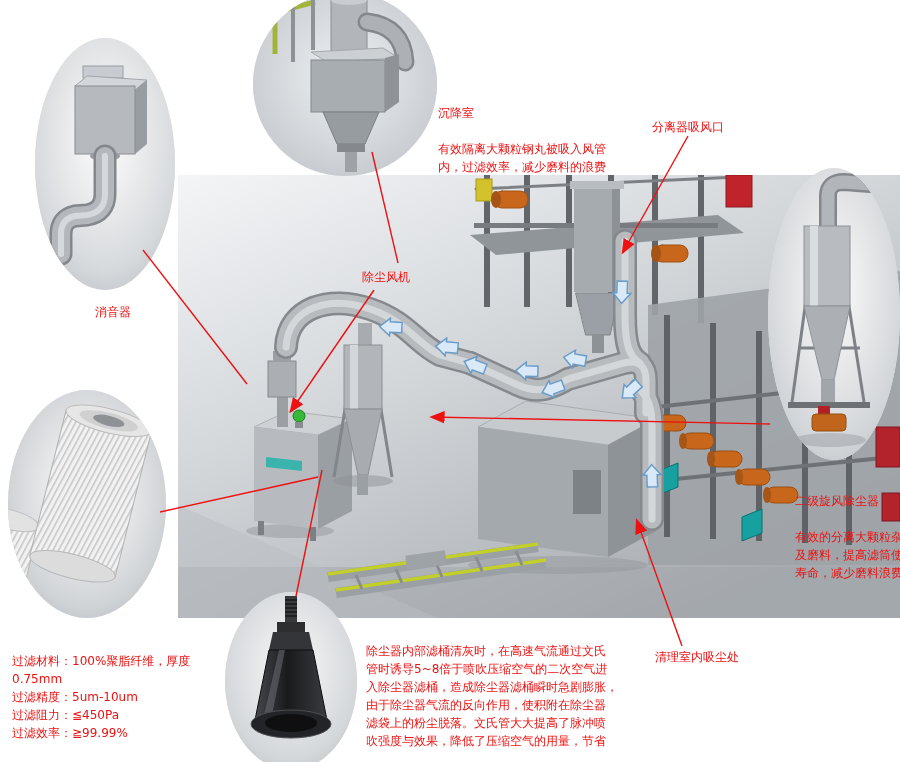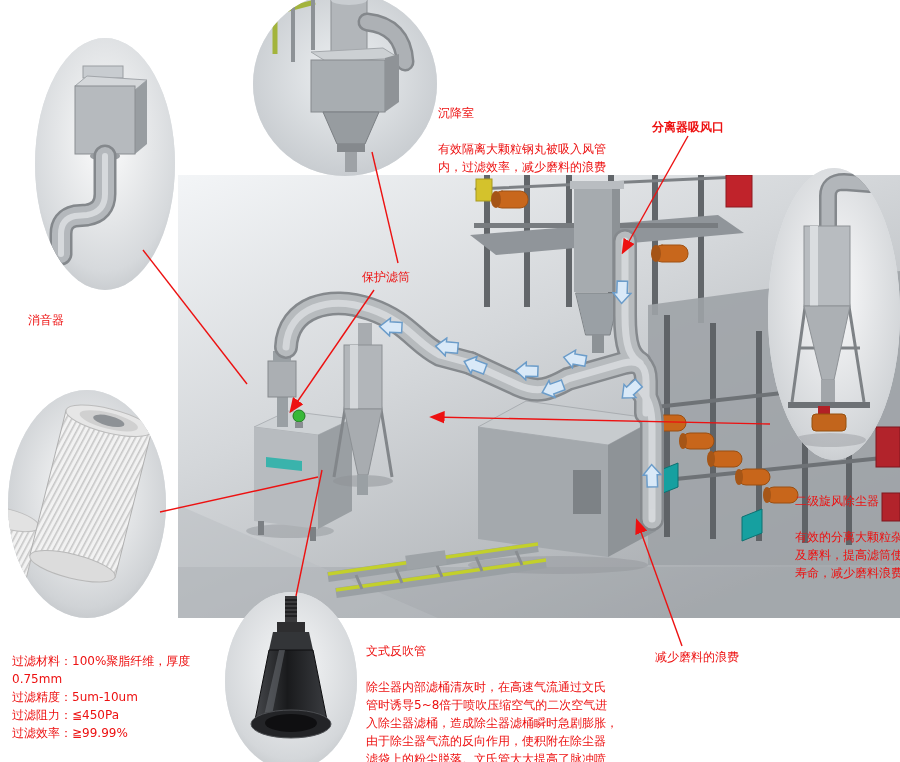--- a/index.html
+++ b/index.html
@@ -318,54 +318,53 @@
       <ellipse cx="66" cy="131" rx="26" ry="9" fill="#0f0f11"></ellipse>
     </svg>
   </div>
 
   <div class="ann" style="left:438px; top:86px; width:240px;">
     <span class="t">沉降室</span>
     <span>有效隔离大颗粒钢丸被吸入风管
 内，过滤效率，减少磨料的浪费</span>
   </div>
 
-  <div class="ann" style="left:652px; top:118px;font-weight:bold;">分离器吸风口</div>
-
-  <div class="ann" style="left:362px; top:268px;">保护滤筒</div>
-
-  <div class="ann" style="left:28px; top:293px; width:170px;">
+  <div class="ann" style="left:652px; top:118px;">分离器吸风口</div>
+
+  <div class="ann" style="left:362px; top:268px;">除尘风机</div>
+
+  <div class="ann" style="left:28px; top:285px; width:170px;text-align:center;">
     <span class="t">消音器</span>
   </div>
 
   <div class="ann" style="left:795px; top:474px; width:127px;">
     <span class="t">二级旋风除尘器</span>
     <span>有效的分离大颗粒杂物
 及磨料，提高滤筒使用
 寿命，减少磨料浪费</span>
   </div>
 
   <div class="ann" style="left:12px; top:634px; width:215px;">
     <span>过滤材料：100%聚脂纤维，厚度
 0.75mm
 过滤精度：5um-10um
 过滤阻力：≦450Pa
 过滤效率：≧99.99%</span>
   </div>
 
   <div class="ann" style="left:366px; top:624px; width:310px;">
-    <span class="t">文式反吹管</span>
     <span>除尘器内部滤桶清灰时，在高速气流通过文氏
 管时诱导5~8倍于喷吹压缩空气的二次空气进
 入除尘器滤桶，造成除尘器滤桶瞬时急剧膨胀，
 由于除尘器气流的反向作用，使积附在除尘器
 滤袋上的粉尘脱落。文氏管大大提高了脉冲喷
 吹强度与效果，降低了压缩空气的用量，节省</span>
   </div>
 
-  <div class="ann" style="left:655px; top:648px;">减少磨料的浪费</div>
+  <div class="ann" style="left:655px; top:648px;">清理室内吸尘处</div>
 
   <svg class="leader" width="900" height="762" viewBox="0 0 900 762">
     <defs>
       <marker id="arrR" markerWidth="11" markerHeight="9" refX="9" refY="4.5" orient="auto">
         <polygon points="0,0 11,4.5 0,9" fill="#ed1111"></polygon>
       </marker>
     </defs>
     <line x1="143" y1="250" x2="247" y2="384"></line>
     <line x1="372" y1="152" x2="398" y2="263"></line>
     <line x1="374" y1="290" x2="291" y2="411" marker-end="url(#arrR)"></line>

